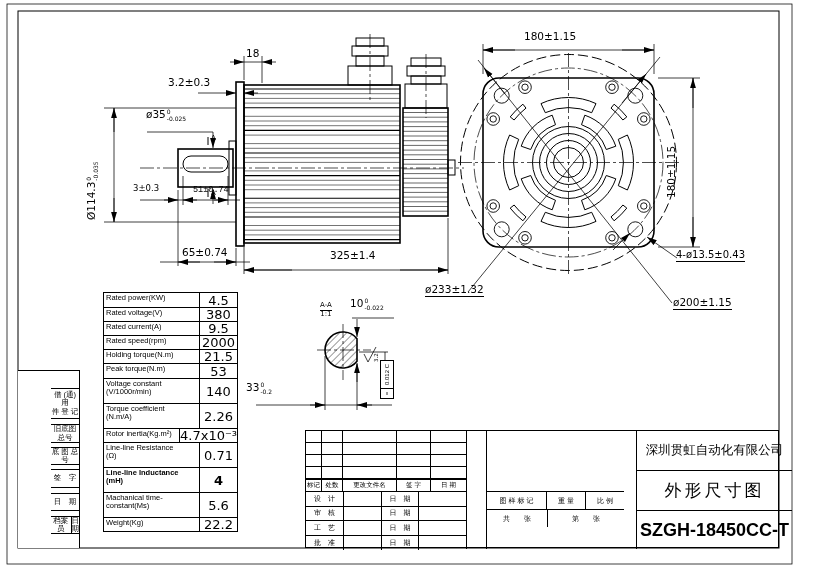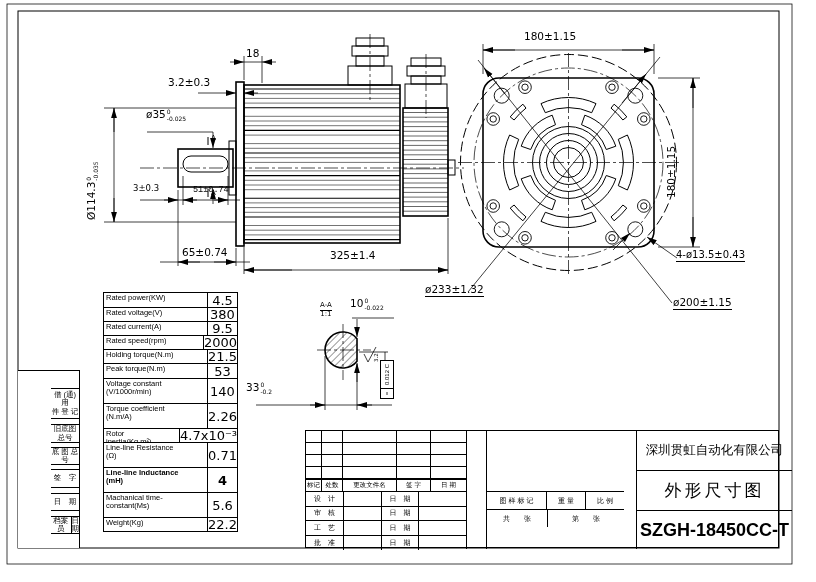--- a/index.html
+++ b/index.html
@@ -17,21 +17,21 @@
   .sm{font-size:8.5px;line-height:9px;}
   .dimc{display:flex;align-items:flex-start;}
   .stack{display:inline-flex;flex-direction:column;font-size:6px;line-height:6.5px;margin-left:1px;}
   .rot{transform-origin:0 0;transform:rotate(-90deg);}
   .ul{border-bottom:1px solid #000;padding-bottom:1px;}
   
   #spec-table{position:absolute;left:103px;top:292px;width:133px;border:1.5px solid #000;background:#fff;}
   .spec-row{display:flex;border-bottom:1px solid #000;align-items:stretch;}
   .spec-row:last-child{border-bottom:none;}
   .spec-label{width:89px;border-right:1px solid #000;font-size:7.5px;line-height:8.2px;
-              padding:1px 12px 0 2px;white-space:pre-line;overflow:hidden;}
+              padding:1px 4px 0 2px;white-space:pre-line;overflow:hidden;}
   .spec-value{flex:1;display:flex;align-items:center;justify-content:center;
               font-size:13px;font-family:"DejaVu Sans",sans-serif;}
   
   #title-block{position:absolute;left:305px;top:430px;width:474px;height:118px;
                border:1.5px solid #000;box-sizing:border-box;background:#fff;}
   .abs{position:absolute;box-sizing:border-box;}
   .cell{display:flex;align-items:center;justify-content:center;font-size:7px;white-space:pre;}
   .bl{border-left:1px solid #000;} .br{border-right:1px solid #000;}
   .bb{border-bottom:1px solid #000;} .bt{border-top:1px solid #000;}
   

